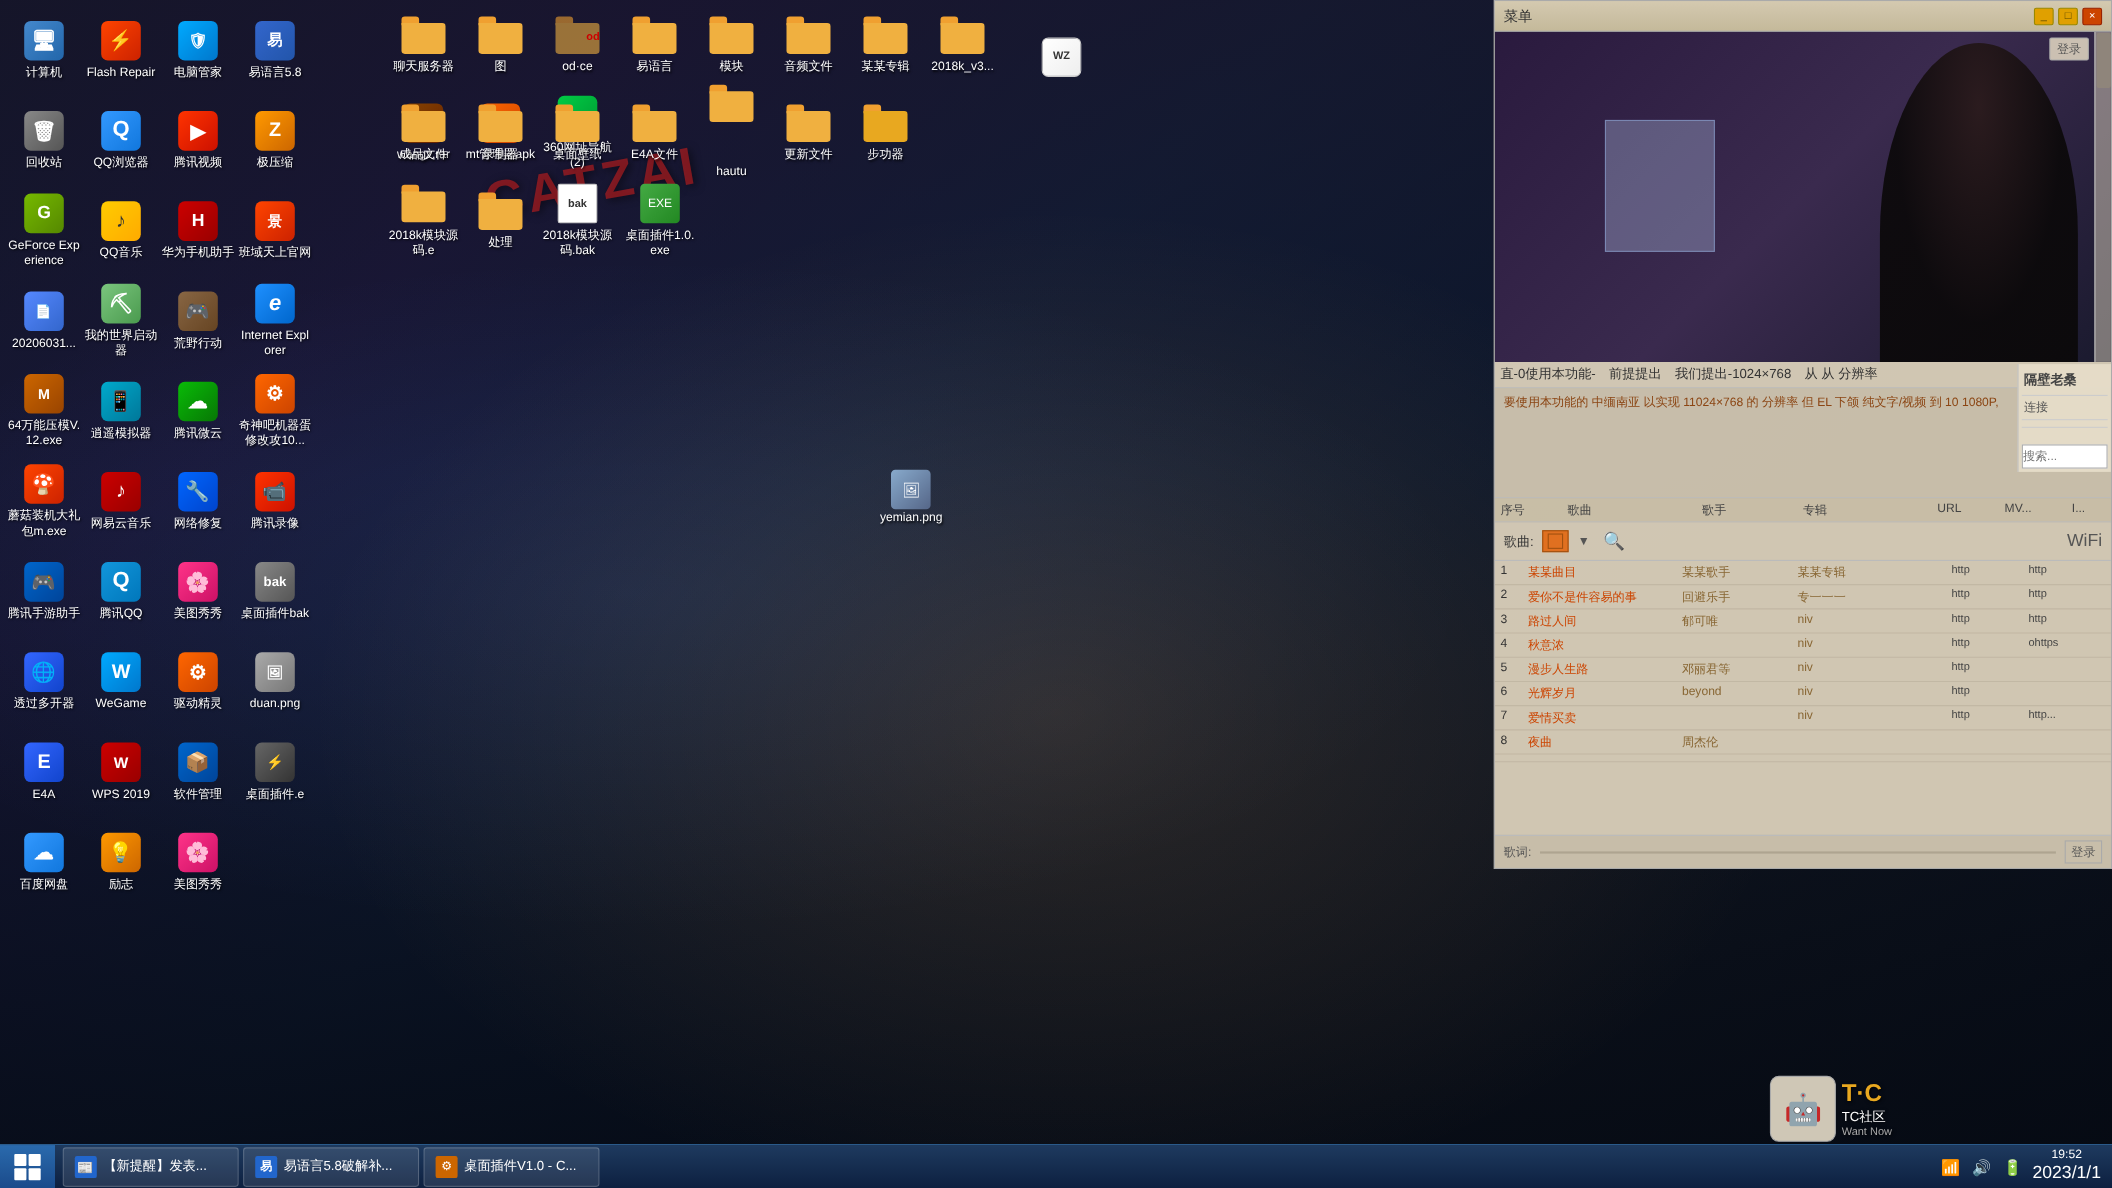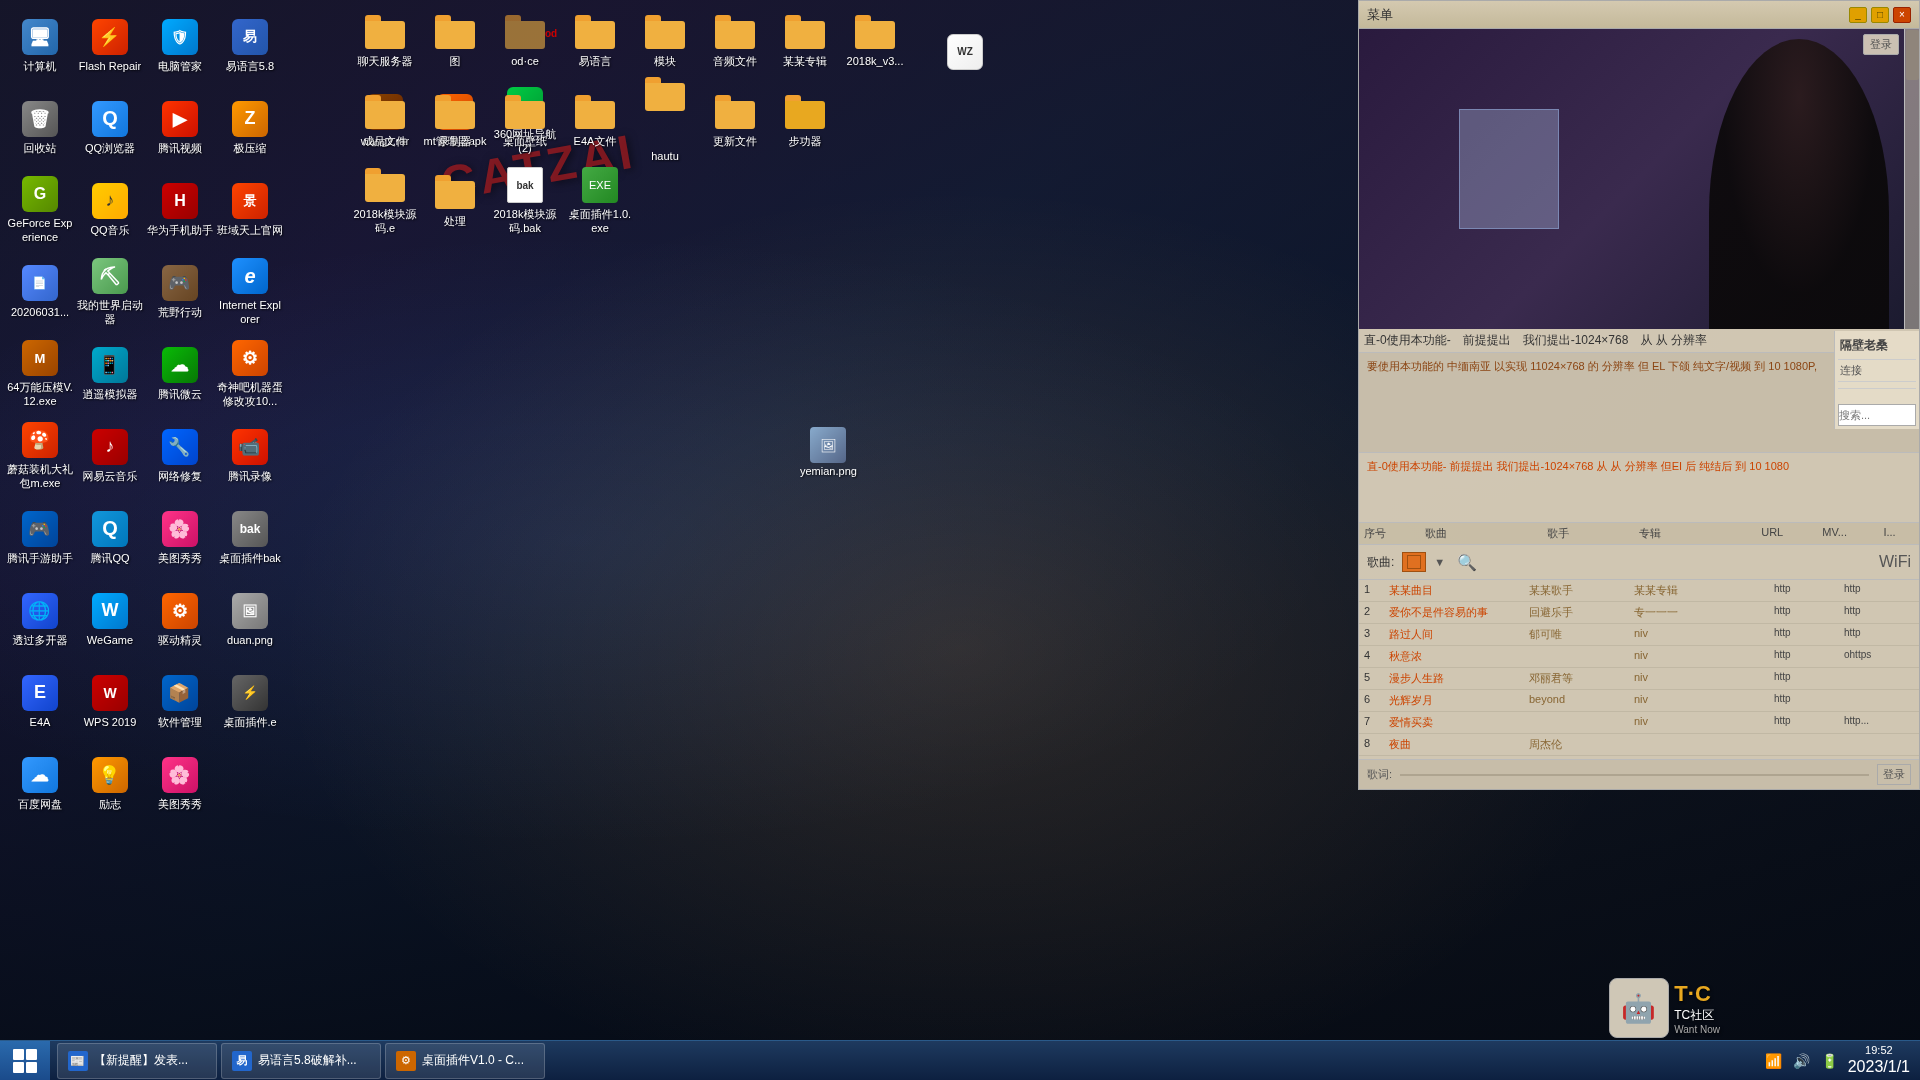--- a/index.html
+++ b/index.html
@@ -684,21 +684,21 @@
         </div>
       <span class="icon-label">图</span>
     </div>
     <div class="desktop-icon" style="width:70px;">
       <div class="icon-img">
         <div style="position:relative;">
           <div class="folder-icon" style="opacity:0.6;">
               <div class="folder-tab"></div>
               <div class="folder-body"></div>
             </div>
-          <div style="position:absolute;top:5px;left:16px;width:60px;height:28px;display:flex;align-items:center;justify-content:center;color:#cc0000;font-size:10px;font-weight:bold;">od</div>
+          <div style="position:absolute;top:5px;left:4px;width:60px;height:28px;display:flex;align-items:center;justify-content:center;color:#cc0000;font-size:10px;font-weight:bold;">od</div>
         </div>
       </div>
       <span class="icon-label">od·ce</span>
     </div>
     <div class="desktop-icon" style="width:70px;">
       <div class="icon-img">
           <div class="folder-icon">
             <div class="folder-tab"></div>
             <div class="folder-body"></div>
           </div>
@@ -904,24 +904,20 @@
       <span>前提提出</span>
       <span>我们提出-1024×768</span>
       <span>从 从 分辨率</span>
     </div>
 
     <div id="panel-text-area">
       <div style="color:#8B4513;">要使用本功能的 中缅南亚 以实现 11024×768 的 分辨率
 但 EL 下颌 纯文字/视频 到 10 1080P,</div>
     </div>
 
-    <div id="panel-text-area-2">
-      <div style="color:#cc4400;">直-0使用本功能- 前提提出 我们提出-1024×768 从 从 分辨率
-但EI 后 纯结后  到 10 1080</div>
-    </div>
 
     <div id="song-table-header">
       <span class="s-num">序号</span>
       <span style="flex:2;">歌曲</span>
       <span style="flex:1.5;">歌手</span>
       <span style="flex:2;">专辑</span>
       <span style="flex:1;">URL</span>
       <span style="flex:1;">MV...</span>
       <span style="flex:0.5;">I...</span>
     </div>

